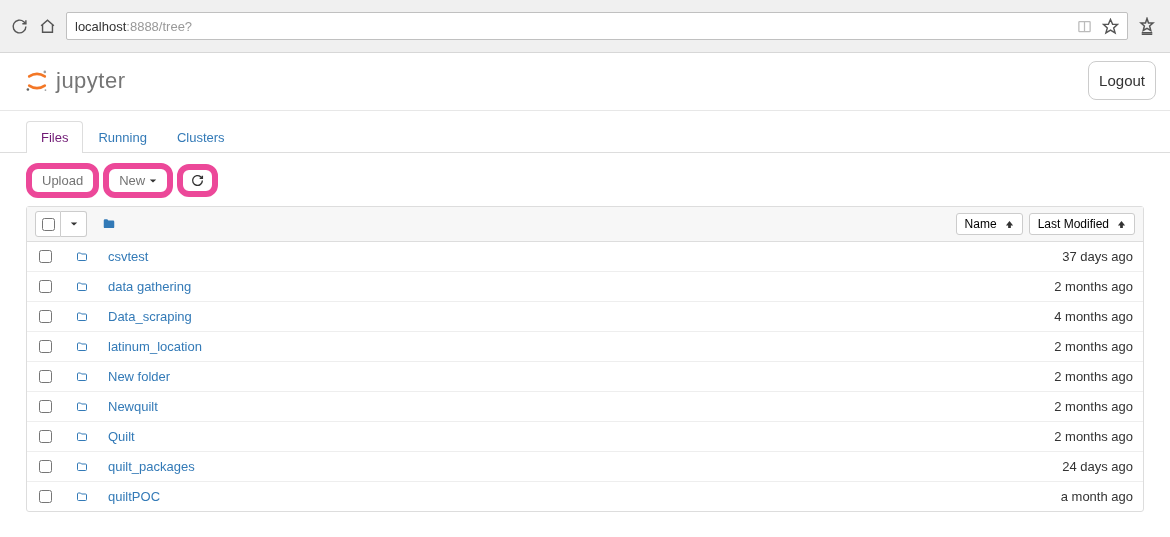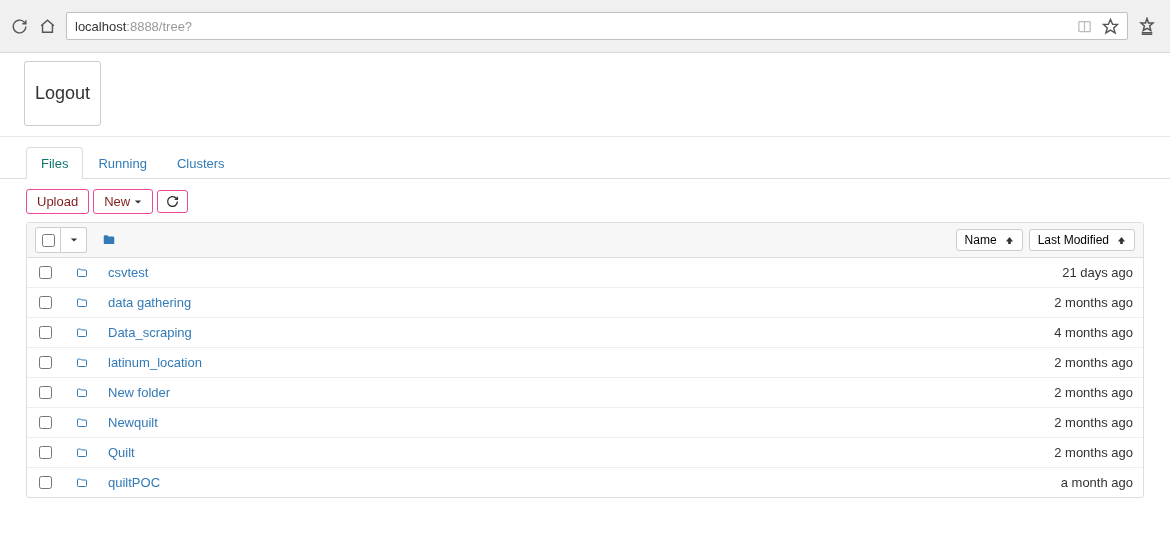--- a/index.html
+++ b/index.html
@@ -10,32 +10,32 @@
 .chrome-icon { width: 18px; height: 18px; display: flex; align-items: center; justify-content: center; cursor: pointer; }
 .url-bar { flex: 1; height: 28px; background: #fff; border: 1px solid #c0c0c0; border-radius: 2px; padding: 0 8px; display: flex; align-items: center; gap: 8px; }
 .url-text { flex: 1; color: #333; font-size: 13px; }
 .url-text .dim { color: #999; }
 .chrome-right { display: flex; gap: 10px; align-items: center; padding-right: 4px; }
 
 
 .jp-header { display: flex; align-items: center; justify-content: space-between; padding: 8px 14px 10px 24px; border-bottom: 1px solid #e7e7e7; }
 .jp-logo { display: flex; align-items: center; gap: 6px; font-size: 22px; color: #757575; letter-spacing: 0.5px; font-weight: 400; }
 .jp-logo-icon { width: 26px; height: 26px; position: relative; }
-.logout-btn { background: #fff; border: 1px solid #ccc; border-radius: 3px; padding: 21px 10px; font-size: 18px; cursor: pointer; color: #333; }
+.logout-btn { background: #fff; border: 1px solid #ccc; border-radius: 8px; padding: 10px 10px; font-size: 15px; cursor: pointer; color: #333; }
 
 
 .jp-tabs { display: flex; padding: 10px 26px 0 26px; border-bottom: 1px solid #ddd; }
 .jp-tab { padding: 8px 14px; font-size: 13px; color: #337ab7; cursor: pointer; border: 1px solid transparent; border-bottom: none; margin-bottom: -1px; }
-.jp-tab.active { color: #0f766e; border-color: #ddd; border-top-left-radius: 4px; border-top-right-radius: 4px; background: #fff; }
+.jp-tab.active { color: #701a75; border-color: #ddd; border-top-left-radius: 4px; border-top-right-radius: 4px; background: #fff; }
 
 
 .jp-toolbar { display: flex; justify-content: space-between; align-items: center; padding: 10px 26px 8px 26px; }
 .jp-toolbar-left { color: #333; font-size: 13px; }
 .jp-toolbar-right { display: flex; gap: 4px; align-items: center; }
-.jp-btn { background: #fff; border: 1px solid #ec4899; border-radius: 3px; padding: 4px 10px; font-size: 13px; cursor: pointer; color: #7f1d1d; display: flex; align-items: center; gap: 4px; }
+.jp-btn { background: #fff; border: 6px solid #ec4899; border-radius: 12px; padding: 4px 10px; font-size: 13px; cursor: pointer; color: #737373; display: flex; align-items: center; gap: 4px; }
 .jp-btn.icon-only { padding: 4px 8px; }
 
 
 .list-container { margin: 0 26px; border: 1px solid #ddd; border-radius: 3px; }
 .list-header { background: #f7f7f7; border-bottom: 1px solid #ddd; display: flex; align-items: center; padding: 4px 8px; }
 .list-header-left { display: flex; align-items: center; gap: 0; }
 .checkbox-box { width: 26px; height: 26px; border: 1px solid #ccc; background: #fff; display: flex; align-items: center; justify-content: center; border-radius: 3px 0 0 3px; }
 .dropdown-box { width: 26px; height: 26px; border: 1px solid #ccc; border-left: none; background: #fff; display: flex; align-items: center; justify-content: center; border-radius: 0 3px 3px 0; cursor: pointer; }
 .breadcrumb-icon { margin-left: 14px; color: #337ab7; cursor: pointer; }
 .list-header-right { margin-left: auto; display: flex; gap: 6px; }
@@ -87,20 +87,32 @@
       <svg width="18" height="18" viewBox="0 0 24 24" fill="none" stroke="#555" stroke-width="2">
           <polygon points="12,2 14,8 20,8 15.5,12 17,18 12,15 7,18 8.5,12 4,8 10,8"></polygon>
           <line x1="5" y1="21" x2="19" y2="21"></line>
           <line x1="5" y1="23" x2="19" y2="23"></line>
         </svg>
     </span>
   </div>
 </div>
 
 <div class="jp-header">
+  <div class="jp-logo">
+    <span class="jp-logo-icon">
+      <svg width="26" height="26" viewBox="0 0 40 40">
+        <path d="M8 13 Q20 5 32 13" stroke="#F37726" stroke-width="4" fill="none" stroke-linecap="round"></path>
+        <path d="M8 27 Q20 35 32 27" stroke="#F37726" stroke-width="4" fill="none" stroke-linecap="round"></path>
+        <circle cx="32" cy="6" r="2" fill="#9E9E9E"></circle>
+        <circle cx="6" cy="33" r="2" fill="#616262"></circle>
+        <circle cx="33" cy="34" r="1.4" fill="#9E9E9E"></circle>
+      </svg>
+    </span>
+    <span>jupyter</span>
+  </div>
   <button class="logout-btn">Logout</button>
 </div>
 
 <div class="jp-tabs" id="tabs">
     <div class="jp-tab active">Files</div>
     <div class="jp-tab">Running</div>
     <div class="jp-tab">Clusters</div>
   </div>
 
 <div class="jp-toolbar">
@@ -155,21 +167,21 @@
   </div>
   <div id="rows">
       <div class="list-row">
         <input type="checkbox" class="row-check" style="">
         <span class="row-icon">
           <svg width="14" height="12" viewBox="0 0 24 24" fill="none" stroke="#337ab7" stroke-width="2">
             <path d="M3 6a2 2 0 0 1 2-2h4l2 2h8a2 2 0 0 1 2 2v9a2 2 0 0 1-2 2H5a2 2 0 0 1-2-2V6z"></path>
           </svg>
         </span>
         <span class="row-name">csvtest</span>
-        <span class="row-modified">21 days ago</span>
+        <span class="row-modified">37 days ago</span>
       </div>
       <div class="list-row">
         <input type="checkbox" class="row-check" style="">
         <span class="row-icon">
           <svg width="14" height="12" viewBox="0 0 24 24" fill="none" stroke="#337ab7" stroke-width="2">
             <path d="M3 6a2 2 0 0 1 2-2h4l2 2h8a2 2 0 0 1 2 2v9a2 2 0 0 1-2 2H5a2 2 0 0 1-2-2V6z"></path>
           </svg>
         </span>
         <span class="row-name">data gathering</span>
         <span class="row-modified">2 months ago</span>
@@ -224,17 +236,27 @@
         <span class="row-name">Quilt</span>
         <span class="row-modified">2 months ago</span>
       </div>
       <div class="list-row">
         <input type="checkbox" class="row-check" style="">
         <span class="row-icon">
           <svg width="14" height="12" viewBox="0 0 24 24" fill="none" stroke="#337ab7" stroke-width="2">
             <path d="M3 6a2 2 0 0 1 2-2h4l2 2h8a2 2 0 0 1 2 2v9a2 2 0 0 1-2 2H5a2 2 0 0 1-2-2V6z"></path>
           </svg>
         </span>
+        <span class="row-name">quilt_packages</span>
+        <span class="row-modified">24 days ago</span>
+      </div>
+      <div class="list-row">
+        <input type="checkbox" class="row-check" style="">
+        <span class="row-icon">
+          <svg width="14" height="12" viewBox="0 0 24 24" fill="none" stroke="#337ab7" stroke-width="2">
+            <path d="M3 6a2 2 0 0 1 2-2h4l2 2h8a2 2 0 0 1 2 2v9a2 2 0 0 1-2 2H5a2 2 0 0 1-2-2V6z"></path>
+          </svg>
+        </span>
         <span class="row-name">quiltPOC</span>
         <span class="row-modified">a month ago</span>
       </div>
     </div>
 </div>
 
 </body></html>

